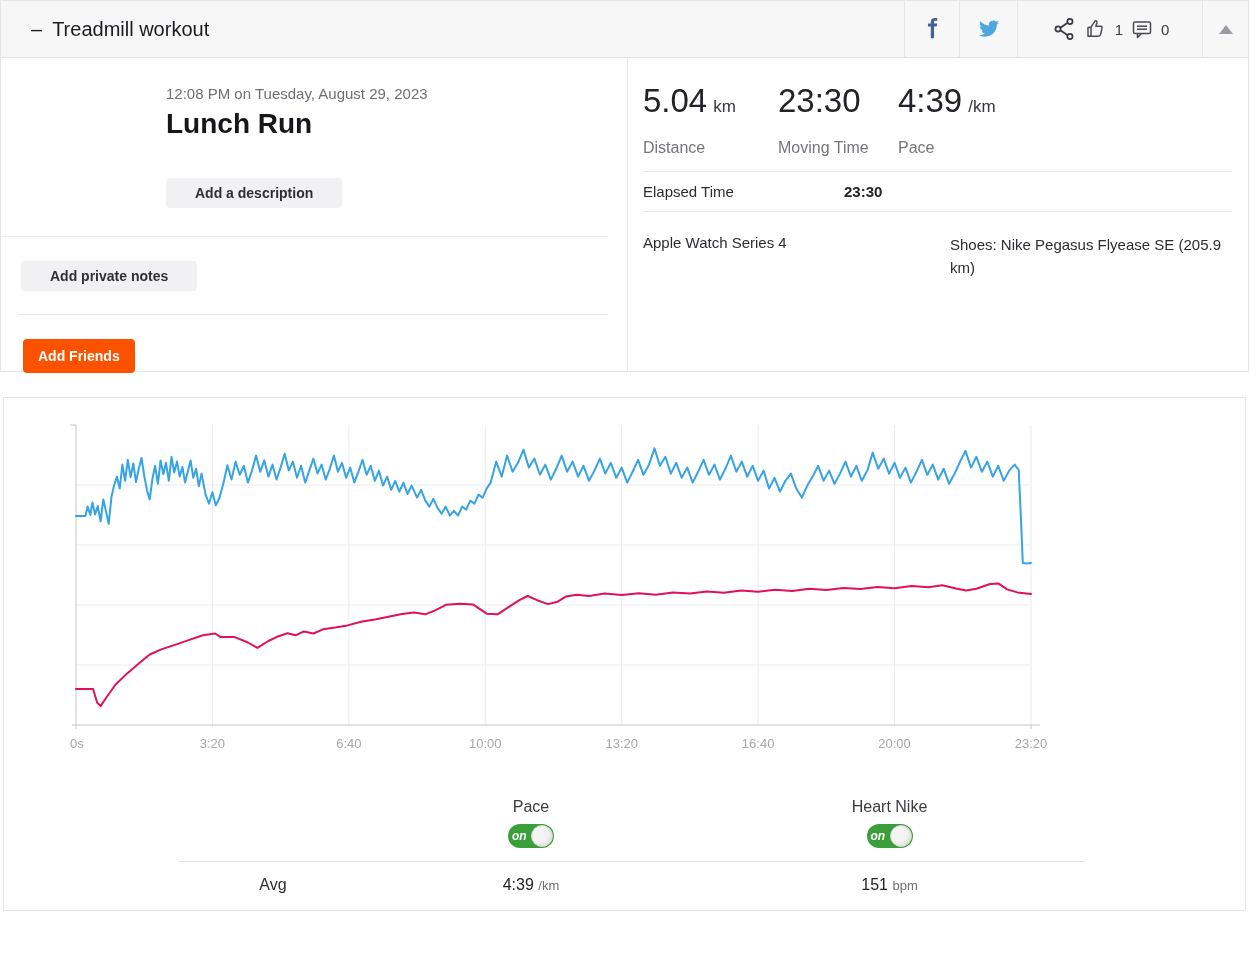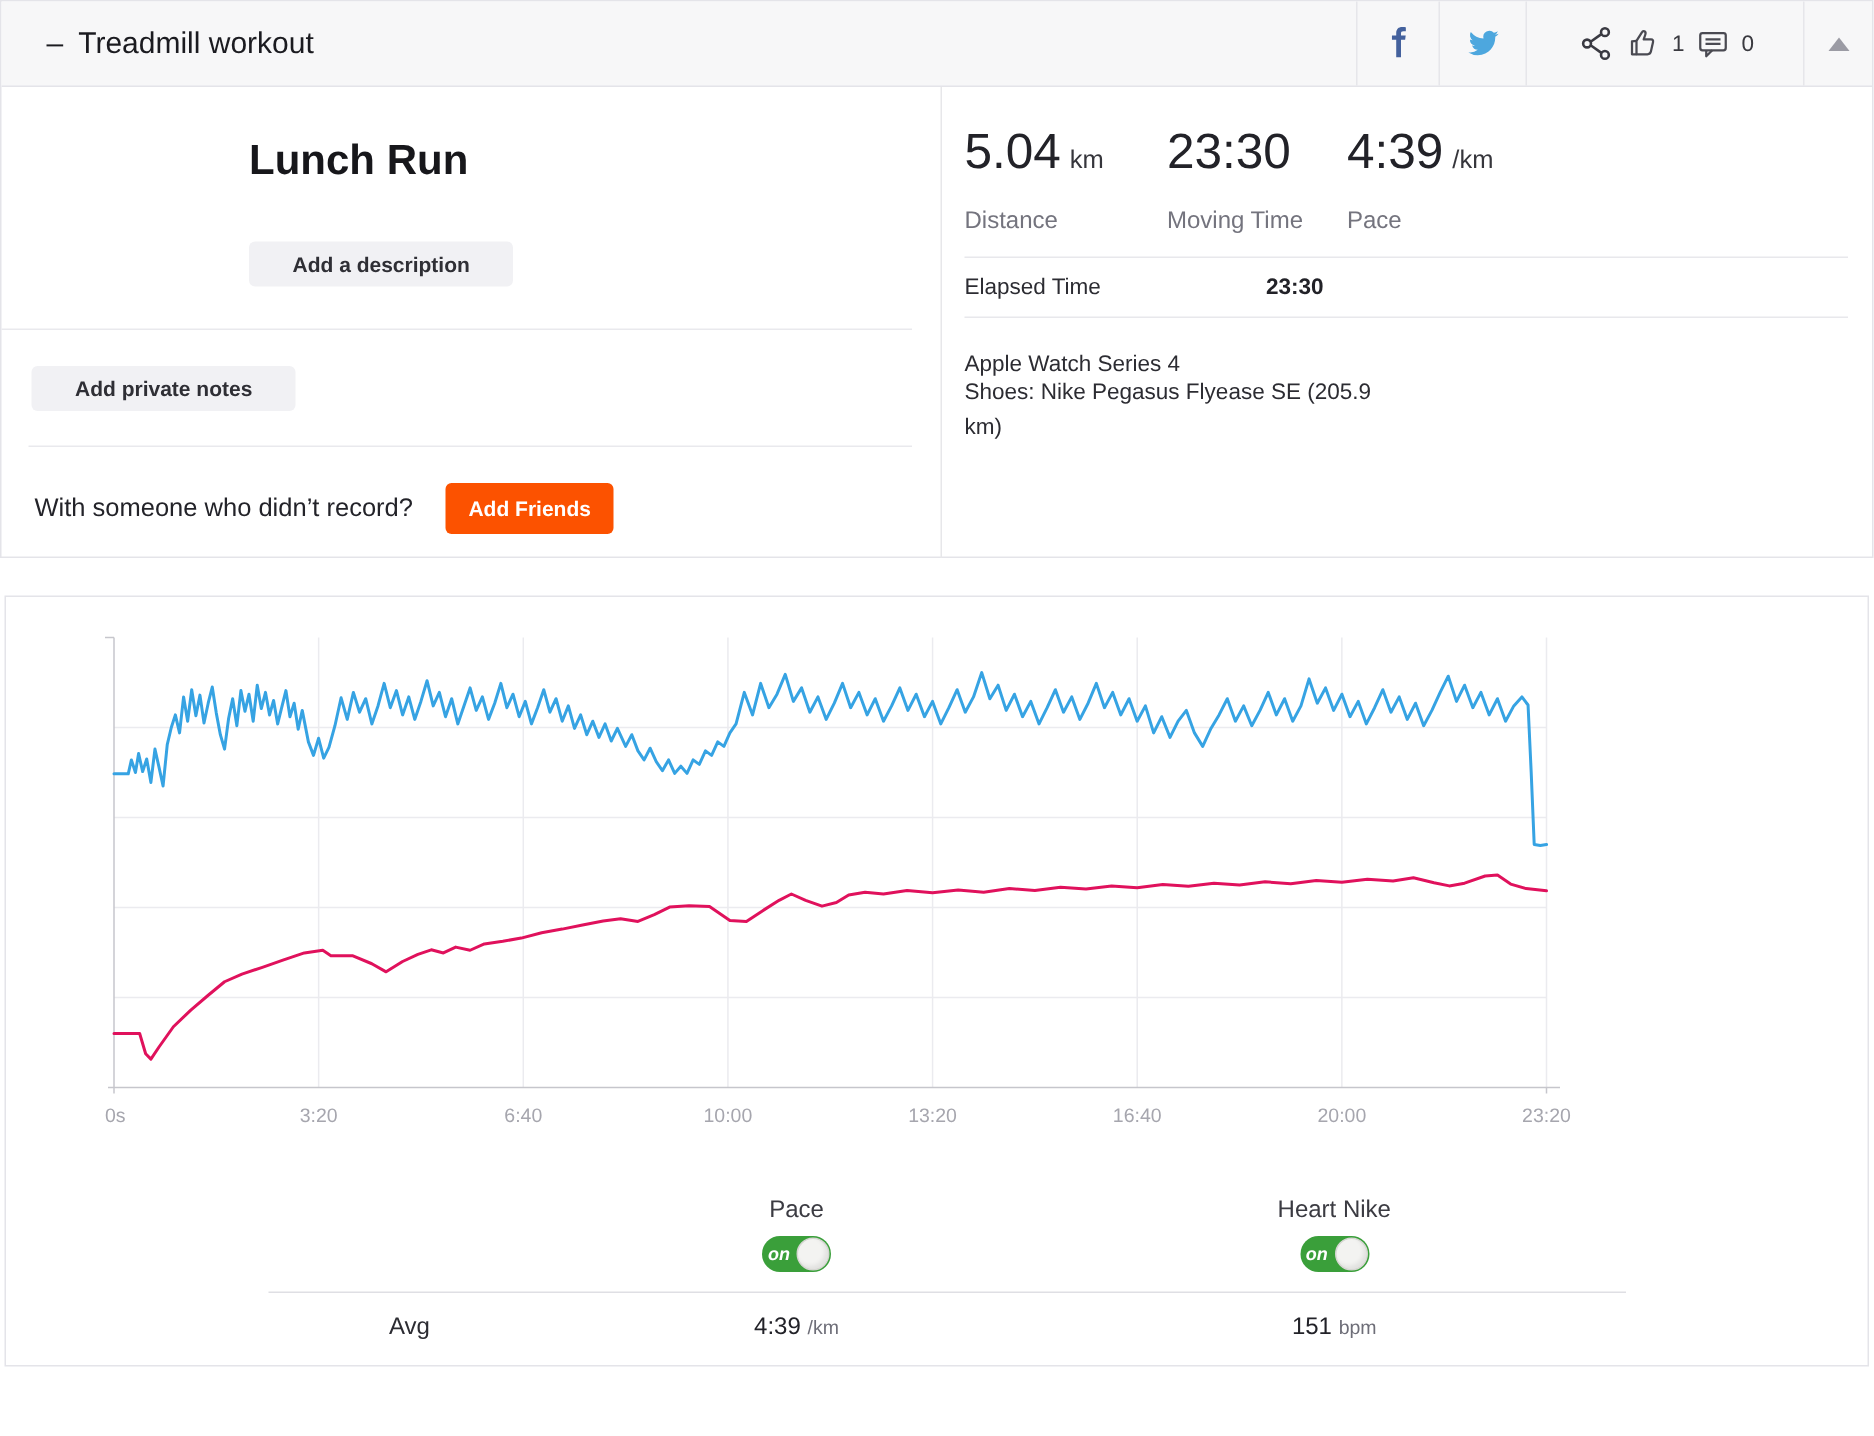--- a/index.html
+++ b/index.html
@@ -51,21 +51,21 @@
   .stat { margin-right:0; }
   .stat:nth-child(1){ width:135px; } .stat:nth-child(2){ width:120px; }
   .stat-top { display:flex; align-items:baseline; gap:6px; }
   .stat-value { font-size:33px; color:#222228; }
   .stat-unit { font-size:17px; color:#36363c; }
   .stat-label { font-size:16px; color:#74747e; margin-top:19px; }
   .hr-right { border:0; border-top:1px solid #e8e8ec; margin-top:14px; }
   .elapsed-row { display:flex; padding:11px 0; font-size:15px;align-items:center; }
   .elapsed-label { width:201px; color:#2c2c32; }
   .elapsed-value { font-weight:700; color:#222228; }
-  .gear-row { display:flex; justify-content:space-between; padding-top:22px; font-size:15px;flex-direction:column; }
+  .gear-row { display:flex; justify-content:space-between; padding-top:22px; font-size:15px; }
   .shoes { width:282px; line-height:1.5; }
 
   
   #chart-svg { display:block; }
   .controls { margin-left:175px; width:905px; }
   .ctl-grid { display:grid; grid-template-columns:188px 328px auto; align-items:center; }
   .toggle-row { padding-top:42px; padding-bottom:13px; }
   .ctl-cell { text-align:center; }
   .ctl-label { font-size:16px; color:#3b3b42; }
   .toggle { width:46px; height:24px; border-radius:12px; background:var(--green);
@@ -128,30 +128,30 @@
       <div class="act-sec sec-collapse">
         <span class="tri-up"></span>
       </div>
     </div>
   </header>
 
   <div class="card-body">
 
     <div class="col-left">
       <div class="meta">
+        <div class="timestamp">12:08 PM on Tuesday, August 29, 2023</div>
         <h2 class="activity-title">Lunch Run</h2>
         <button class="btn-gray">Add a description</button>
       </div>
       <hr class="hr-left1">
       <div class="notes-wrap">
         <button class="btn-gray">Add private notes</button>
       </div>
       <hr class="hr-left2">
       <div class="with-row">
-        <span class="with-text">With someone who didn’t record?</span>
         <button class="btn-orange">Add Friends</button>
       </div>
     </div>
 
     <div class="col-right">
       <div class="stats-row">
         <div class="stat">
           <div class="stat-top">
             <span class="stat-value">5.04</span>
             <span class="stat-unit">km</span>

